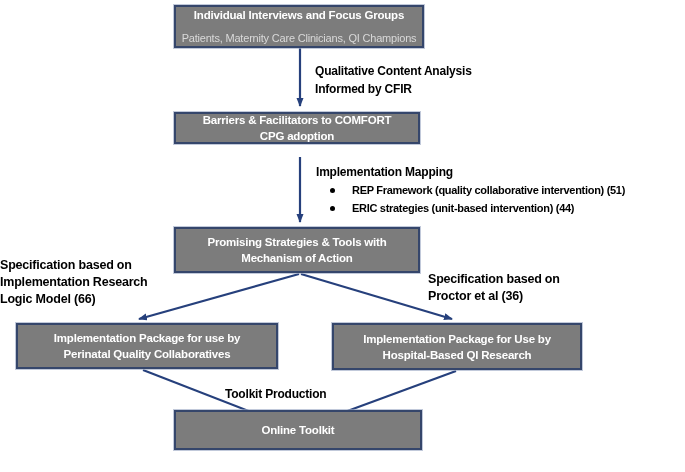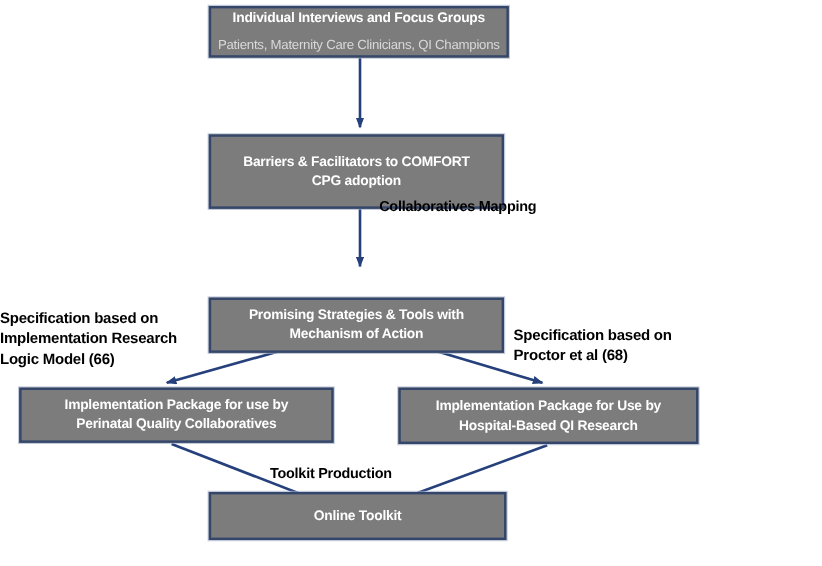--- a/index.html
+++ b/index.html
@@ -66,48 +66,56 @@
     <line class="arrow" x1="301" y1="274" x2="452" y2="319" marker-end="url(#ah)"></line>
     <line class="arrow" x1="143" y1="370" x2="290" y2="427" marker-end="url(#ah)"></line>
     <line class="arrow" x1="456" y1="371" x2="304" y2="427" marker-end="url(#ah)"></line>
   </svg>
 
   <div class="box" style="left:174px;top:5px;width:250px;height:43px;justify-content:space-between;">
     <div class="box-title">Individual Interviews and Focus Groups</div>
     <div class="box-subtitle">Patients, Maternity Care Clinicians, QI Champions</div>
   </div>
 
+  <div class="label" style="left:315px;top:62px;">
+      <div class="line">Qualitative Content Analysis</div>
+      <div class="line">Informed by CFIR</div>
+    </div>
 
-  <div class="box" style="left:174px;top:112px;width:246px;height:62px;">
+  <div class="box" style="left:174px;top:112px;width:246px;height:32px;">
     <div class="box-title-lines">
         <div class="line">Barriers &amp; Facilitators to COMFORT</div>
         <div class="line">CPG adoption</div>
       </div>
   </div>
 
   <div class="label" style="left:316px;top:163px;">
-    <div>Collaboratives Mapping</div>
+    <div>Implementation Mapping</div>
+    <div class="bullets">
+        <div class="line">REP Framework (quality collaborative intervention) (51)</div>
+        <div class="line">ERIC strategies (unit-based intervention) (44)</div>
+      </div>
   </div>
 
-  <div class="box" style="left:174px;top:227px;width:246px;height:46px;margin-top:21px;">
+  <div class="box" style="left:174px;top:227px;width:246px;height:46px;">
     <div class="box-title-lines">
         <div class="line">Promising Strategies &amp; Tools with</div>
         <div class="line">Mechanism of Action</div>
       </div>
   </div>
 
   <div class="label centered" style="left:0px;top:257px;width:170px;font-size:12.5px;line-height:17px;">
       <div class="line">Specification based on</div>
       <div class="line">Implementation Research</div>
       <div class="line">Logic Model (66)</div>
     </div>
 
   <div class="label centered" style="left:428px;top:271px;width:168px;font-size:12.5px;line-height:17px;">
       <div class="line">Specification based on</div>
-      <div class="line">Proctor et al (68)</div>
+      <div class="line">Proctor et al (36)</div>
     </div>
 
   <div class="box" style="left:16px;top:323px;width:262px;height:46px;">
     <div class="box-title-lines">
         <div class="line">Implementation Package for use by</div>
         <div class="line">Perinatal Quality Collaboratives</div>
       </div>
   </div>
 
   <div class="box" style="left:332px;top:323px;width:250px;height:47px;">

